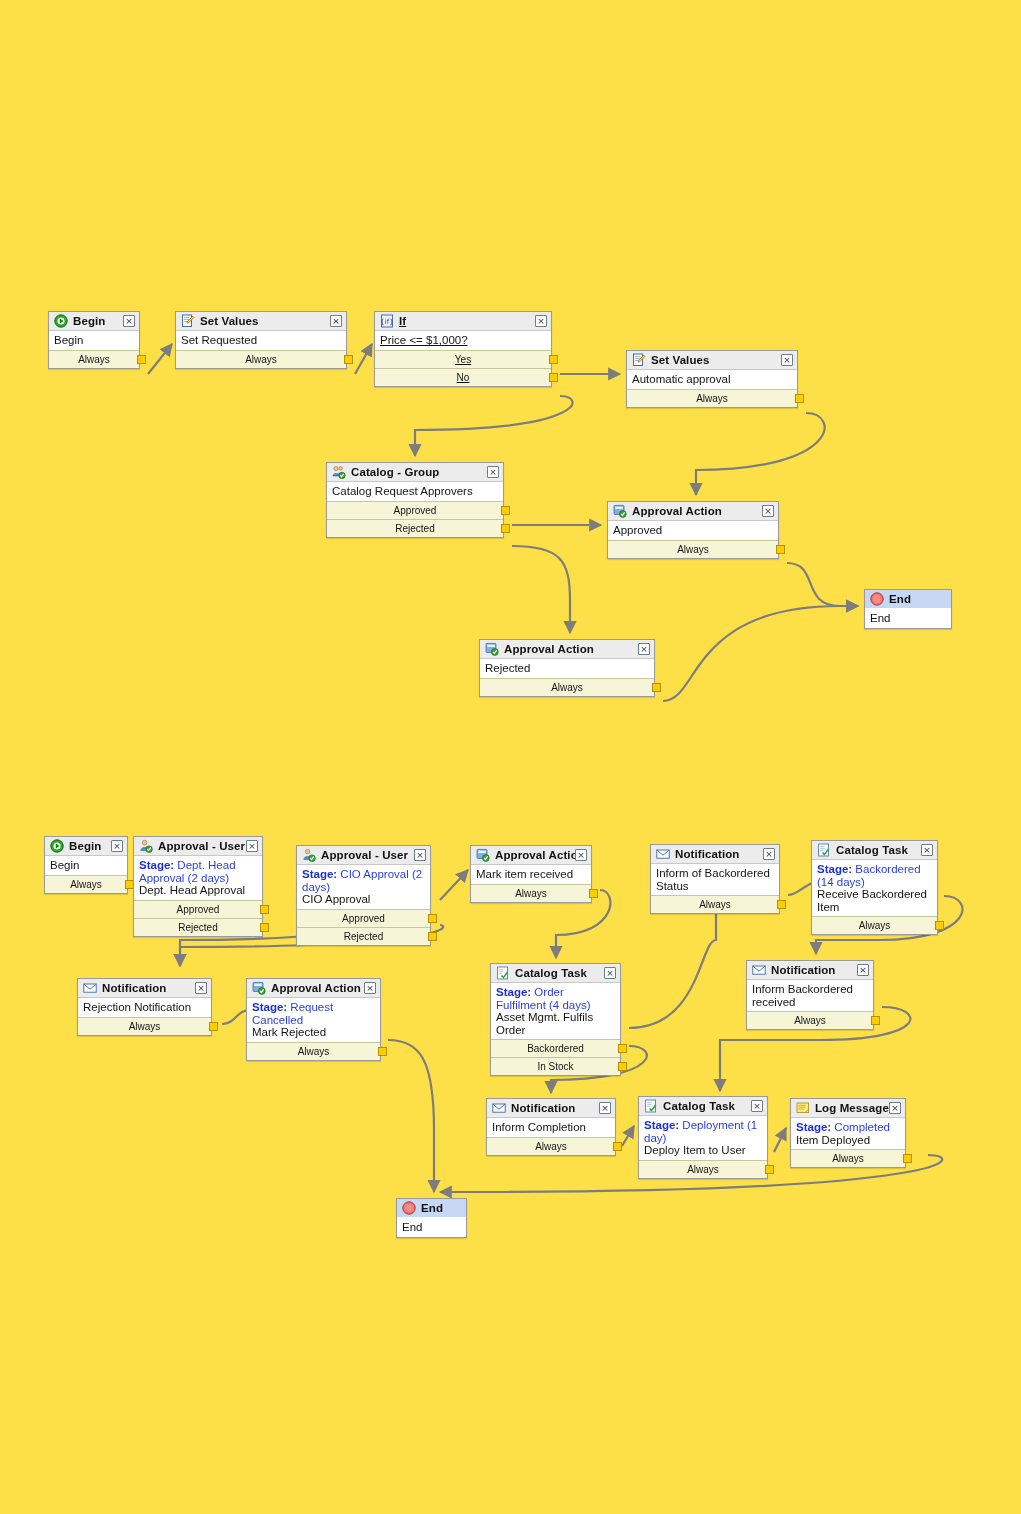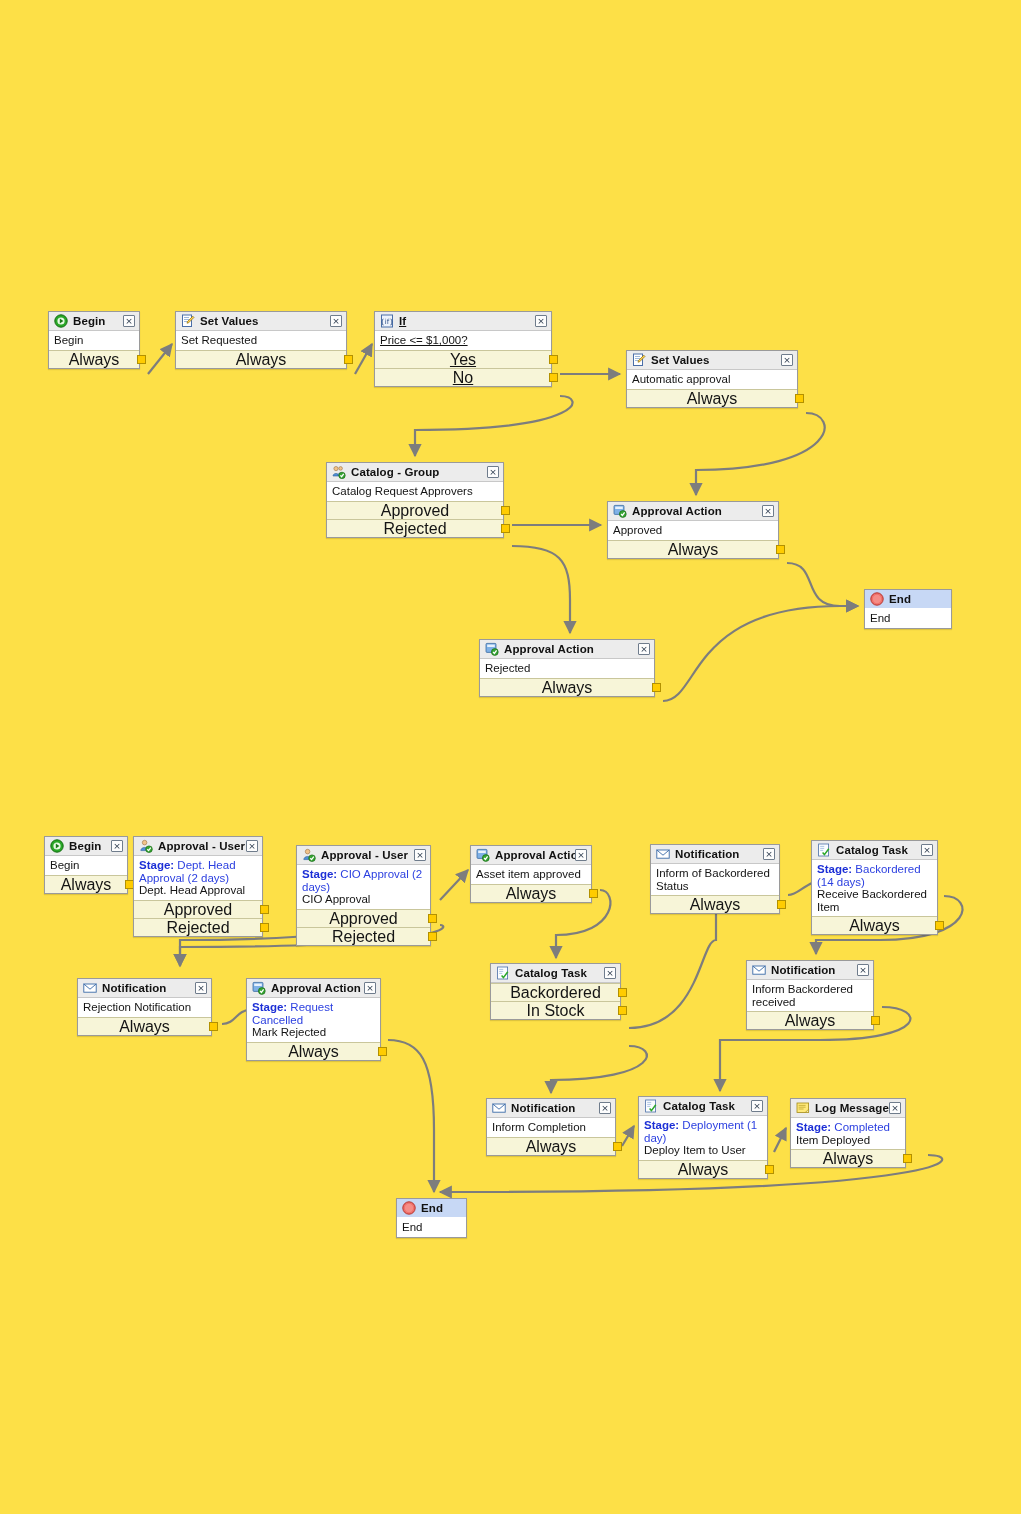--- a/index.html
+++ b/index.html
@@ -69,21 +69,21 @@
   }
   .node .body .stage{ color:#1c2fd6; }
   .node .body .stageval{ color:#2b3fe0; }
   .node .port{
     position:relative;
     height:17px;
     line-height:17px;
     text-align:center;
     background:#f7f5d8;
     border-top:1px solid #c9c69b;
-    font-size:16px;
+    font-size:10px;
     color:#141414;
   }
   .node .port:first-of-type{ }
   .node .port .dot{
     position:absolute;
     right:-7px;
     top:4px;
     width:9px;height:9px;
     background:#ffcc00;
     border:1px solid #b39100;
@@ -339,21 +339,21 @@
               <rect x="1" y="1.4" width="10" height="9" rx="1" fill="#7fb1e6" stroke="#2c5f9a" stroke-width="0.7"></rect>
               <rect x="2.2" y="2.6" width="7.6" height="2.4" fill="#e7f1fc"></rect>
               <circle cx="9.8" cy="10" r="3.4" fill="#35a532" stroke="#1b6b19" stroke-width="0.7"></circle>
               <path d="M8.1 10 L9.4 11.4 L11.6 8.4" stroke="#fff" stroke-width="1.3" fill="none"></path>
             </svg>
           </span>
           <span class="ttl">Approval Action</span>
           <span class="closebox">×</span>
         </div>
         <div class="body">
-          <div>Asset item approved</div>
+          <div>Mark item received</div>
         </div>
         <div class="port"><span>Always</span><span class="dot"></span></div>
       </div>
       <div class="node" style="left: 650px; top: 844px; width: 130px;">
         <div class="hdr">
           <span class="ico">
             <svg width="14" height="14" viewBox="0 0 14 14">
               <rect x="0.8" y="3" width="12.4" height="8.2" fill="#fff" stroke="#3a6aa8" stroke-width="0.9"></rect>
               <path d="M0.8 3 L7 8.2 L13.2 3" fill="none" stroke="#3a6aa8" stroke-width="0.9"></path>
             </svg>
@@ -424,20 +424,24 @@
           <span class="ico">
             <svg width="14" height="14" viewBox="0 0 14 14">
               <rect x="1.6" y="1" width="10" height="12" fill="#fbfdff" stroke="#4a6ea8" stroke-width="0.8"></rect>
               <path d="M3.2 3.4h4M3.2 5.4h4M3.2 7.4h3" stroke="#9ab7dd" stroke-width="0.8"></path>
               <path d="M5.6 9.6 L7.4 11.6 L11.8 5.8" stroke="#2aa828" stroke-width="1.5" fill="none"></path>
             </svg>
           </span>
           <span class="ttl">Catalog Task</span>
           <span class="closebox">×</span>
         </div>
+        <div class="body">
+          <div><b class="stage">Stage:</b> <span class="stageval">Order Fulfilment (4 days)</span></div>
+          <div>Asset Mgmt. Fulfils Order</div>
+        </div>
         <div class="port"><span>Backordered</span><span class="dot"></span></div>
         <div class="port"><span>In Stock</span><span class="dot"></span></div>
       </div>
       <div class="node" style="left: 746px; top: 960px; width: 128px;">
         <div class="hdr">
           <span class="ico">
             <svg width="14" height="14" viewBox="0 0 14 14">
               <rect x="0.8" y="3" width="12.4" height="8.2" fill="#fff" stroke="#3a6aa8" stroke-width="0.9"></rect>
               <path d="M0.8 3 L7 8.2 L13.2 3" fill="none" stroke="#3a6aa8" stroke-width="0.9"></path>
             </svg>

